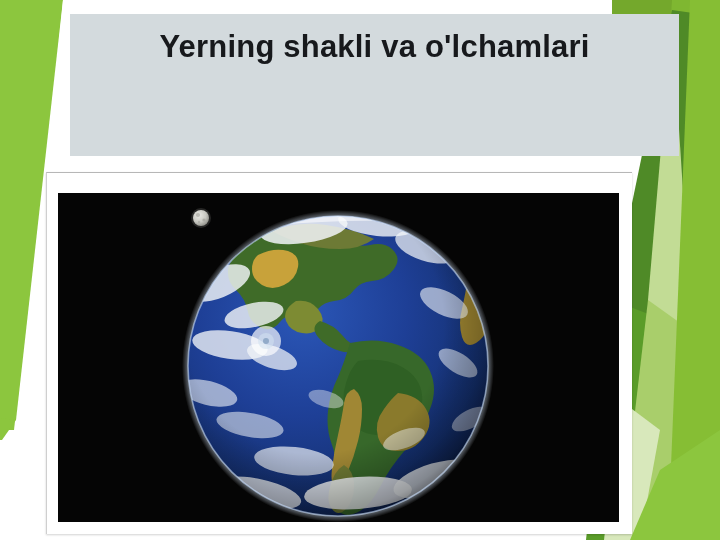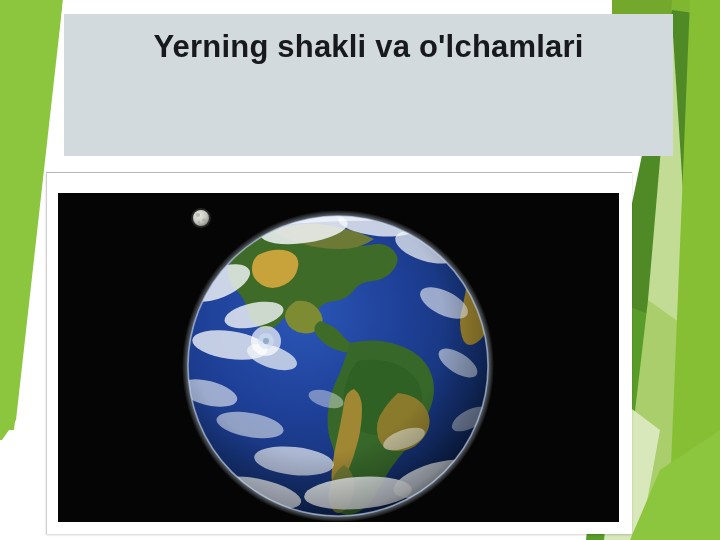--- a/index.html
+++ b/index.html
@@ -25,21 +25,21 @@
     position: absolute;
     inset: 0;
     width: 720px;
     height: 540px;
     pointer-events: none;
   }
 
   
   #title-box {
     position: absolute;
-    left: 64px;
+    left: 70px;
     top: 14px;
     width: 609px;
     height: 142px;
     background: #d3dadd;
     box-sizing: border-box;
     display: flex;
     align-items: flex-start;
     justify-content: center;
   }
   #title-text {

